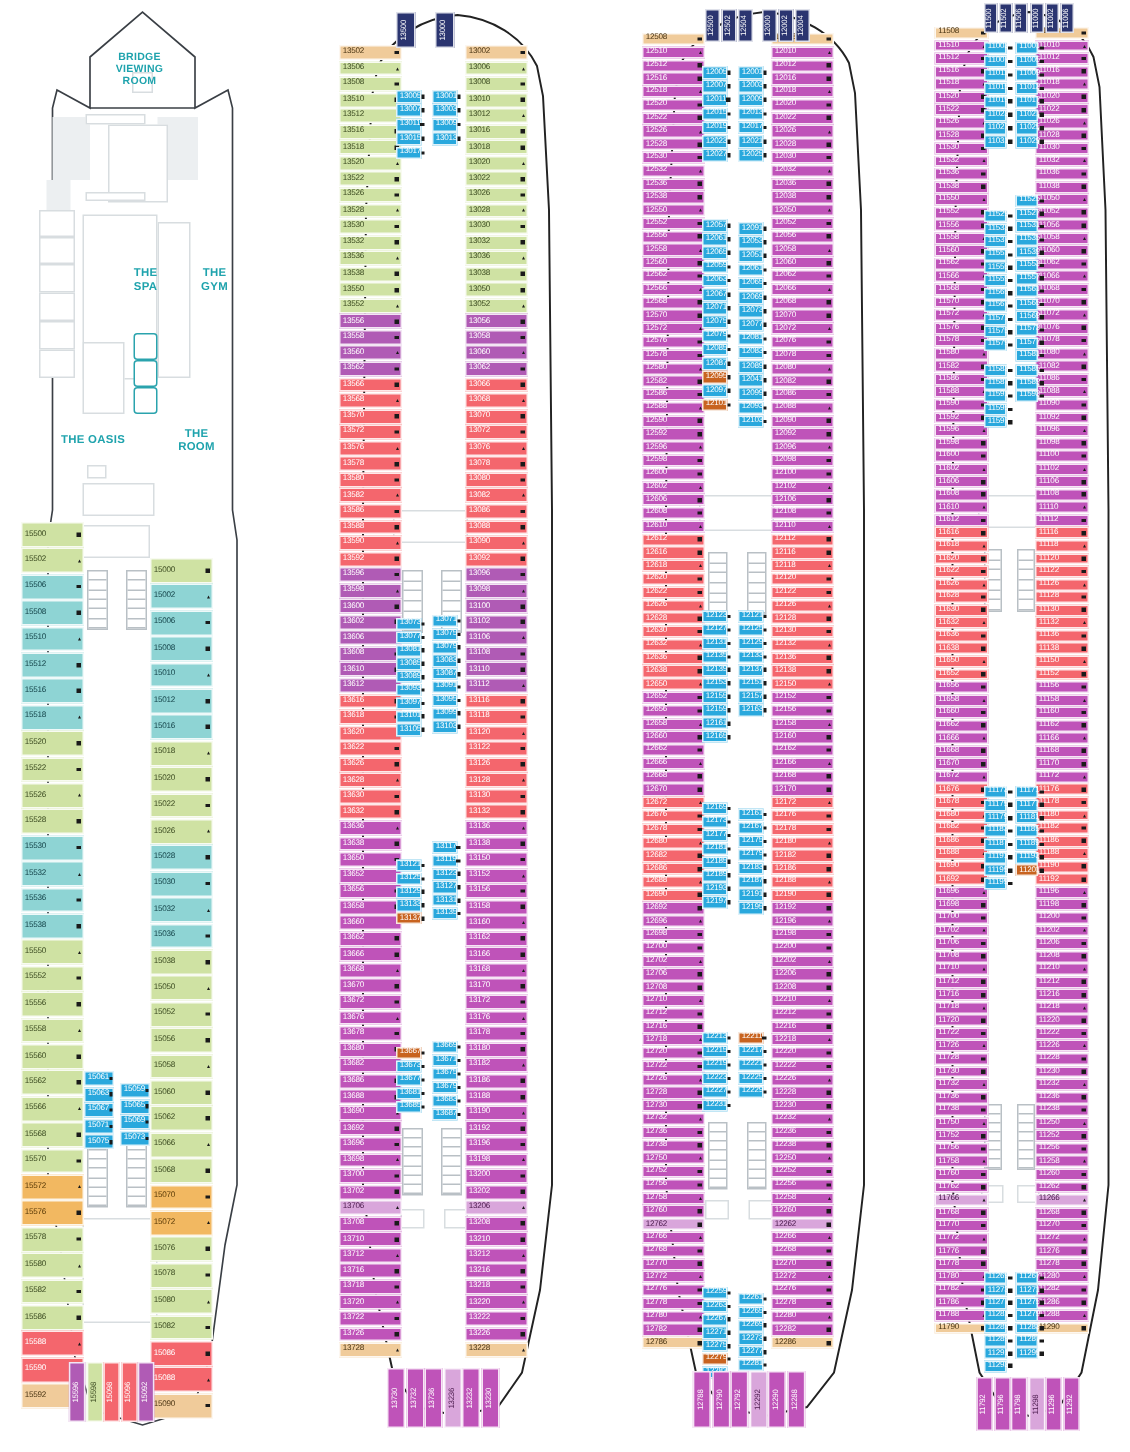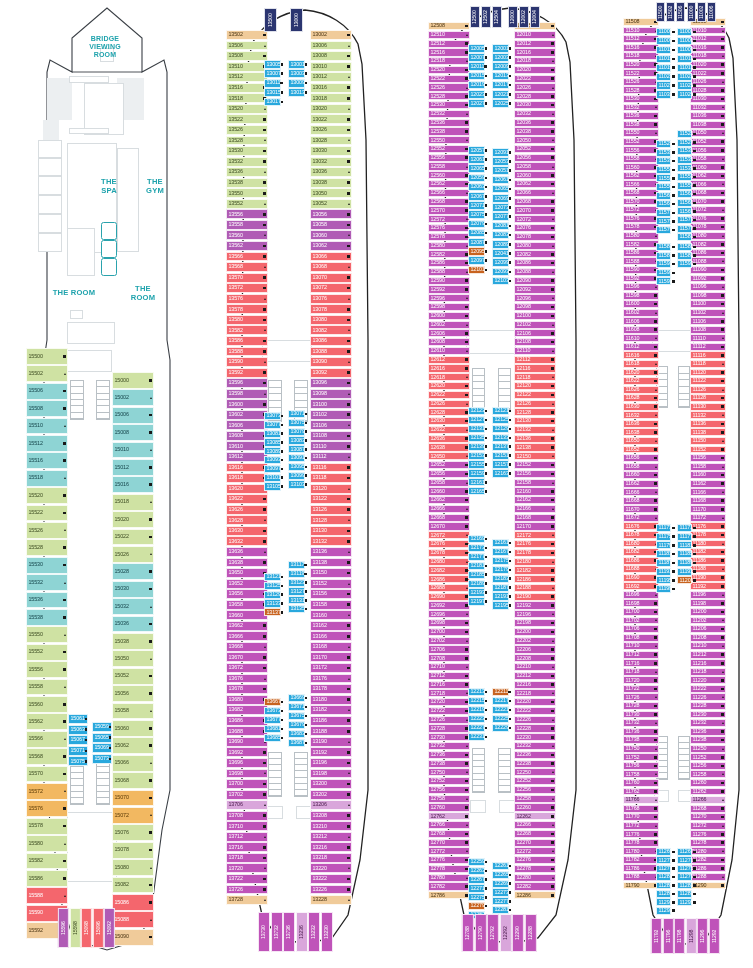--- a/index.html
+++ b/index.html
@@ -49,21 +49,21 @@
   .stairs{position:absolute;border:0.8px solid #b9c0c5;background:#fff;box-sizing:border-box;
           display:flex;flex-direction:column;}
   .stairs i{flex:1;border-bottom:0.6px solid #b9c0c5;display:block;}
   .elev{position:absolute;border:1px solid #2aa3ad;border-radius:2.5px;background:#fff;}
 </style>
 </head>
 <body>
 
 <div id="stage">
 
-  <div class="deck" id="deck15" style="left:12px;width:190px">
+  <div class="deck" id="deck15" style="left:0;width:190px">
     <svg class="deck-hull" width="190" height="968" viewBox="0 0 190 968">
       <path d="M60,72 L60,38 L95,8 L130,38 L130,72 L152,60 L155,72
                L155,340 L158,360 L158,790 L150,830 L140,905 L128,940
                L95,950 L62,940 L50,905 L40,830 L32,790 L32,360 L35,340
                L35,72 L38,60 Z" fill="#ffffff" stroke="#3a3f45" stroke-width="1.1"></path>
       <path d="M60,72 L130,72" fill="none" stroke="#3a3f45" stroke-width="0.9"></path>
     </svg>
 
     <div class="shade" style="left:35px;top:78px;width:25px;height:42px"></div>
     <div class="shade" style="left:105px;top:78px;width:27px;height:42px"></div>
@@ -134,21 +134,21 @@
         </div>
         <div class="label lbl-big" style="left: 62px; top: 178px; width: 70px;">
           <div>THE</div>
           <div>SPA</div>
         </div>
         <div class="label lbl-big" style="left: 108px; top: 178px; width: 70px;">
           <div>THE</div>
           <div>GYM</div>
         </div>
         <div class="label lbl-big" style="left: 27px; top: 289px; width: 70px;">
-          <div>THE ROOM</div>
+          <div>THE OASIS</div>
         </div>
         <div class="label lbl-big" style="left: 96px; top: 285px; width: 70px;">
           <div>THE</div>
           <div>ROOM</div>
         </div>
       </div>
     <div class="cabins-port">
         <div class="cabrow c-green" style="left: 14px; top: 348px; width: 42px; height: 16.8px;">
           <span class="cabnum">15500</span>
           <span class="marker"></span>

